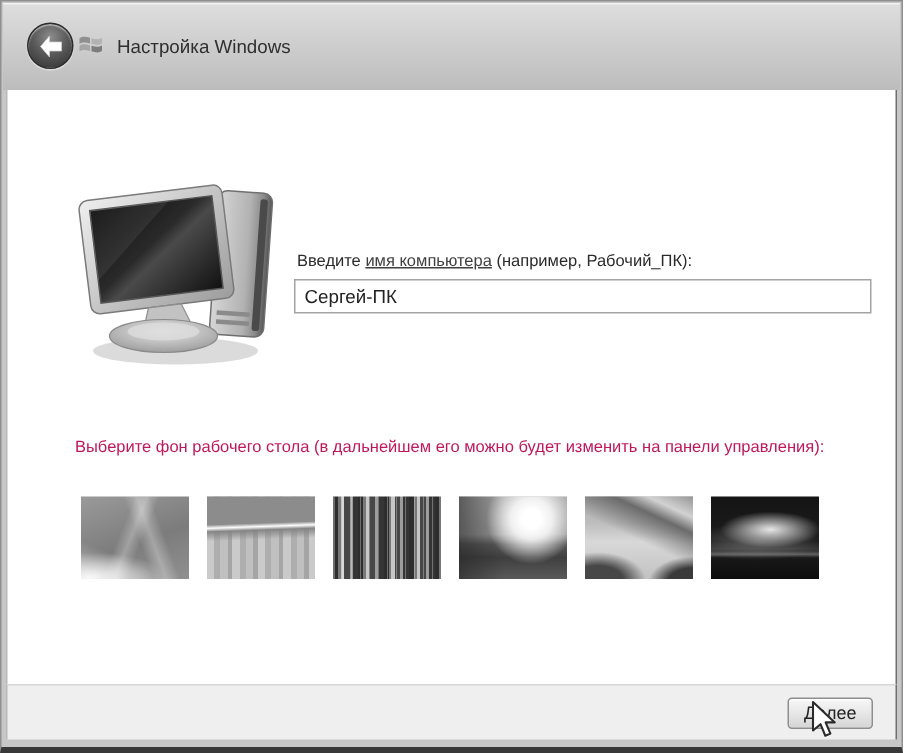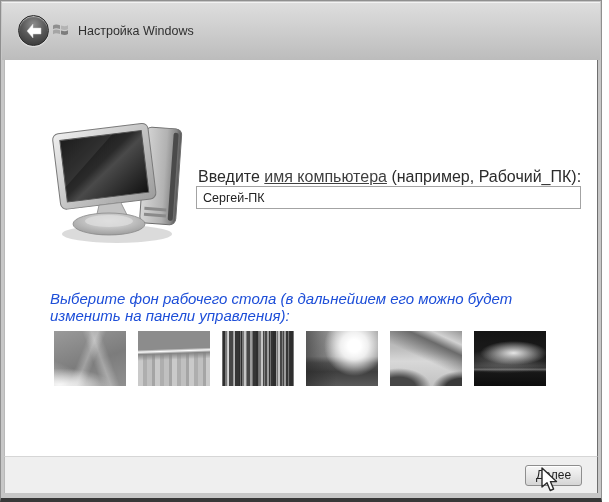--- a/index.html
+++ b/index.html
@@ -33,31 +33,31 @@
   .content{
     position:absolute;left:3px;top:59px;width:594px;height:396px;
     background:#ffffff;border-right:1px solid #6f6f6f;border-left:1px solid #b9b9b9;
   }
   .heading{
     position:absolute;left:45px;top:20px;font-size:15.5px;color:#454545;
     letter-spacing:.2px;white-space:nowrap;
   }
   .computer-art{position:absolute;left:42px;top:52px;}
 
-  .name-label{position:absolute;left:193px;top:108px;font-size:16px;color:#2b2b2b;white-space:nowrap;text-align:right;}
+  .name-label{position:absolute;left:193px;top:108px;font-size:11px;color:#2b2b2b;white-space:nowrap;text-align:right;}
   .name-label a{color:#3f3f3f;text-decoration:underline;cursor:pointer;}
   .name-input{
     position:absolute;left:191px;top:126px;width:385px;height:23px;
     border:1px solid #a3a3a3;background:#fff;color:#222;
     font-size:12.5px;padding:2px 6px;outline:none;
   }
 
   .bg-prompt{
     position:absolute;left:45px;top:230px;width:505px;
-    font-size:15px;line-height:17px;color:#1d4ed8;font-style:italic;
+    font-size:11px;line-height:17px;color:#be185d;
   }
   .thumb-row{position:absolute;left:49px;top:271px;display:flex;gap:12px;}
   .thumb{width:72px;height:55px;cursor:pointer;background-color:#8a8a8a;}
 
   .thumb1{background:
     radial-gradient(ellipse 130% 55% at 8% 98%, rgba(255,255,255,.9) 0%, rgba(255,255,255,0) 55%),
     linear-gradient(112deg, rgba(255,255,255,0) 38%, rgba(255,255,255,.28) 47%, rgba(255,255,255,0) 56%),
     linear-gradient(70deg, rgba(255,255,255,0) 52%, rgba(255,255,255,.3) 62%, rgba(255,255,255,0) 72%),
     linear-gradient(23deg, rgba(230,230,230,.5) 6%, rgba(230,230,230,0) 30%),
     linear-gradient(160deg,#9a9a9a 0%,#7c7c7c 55%,#909090 100%);}

